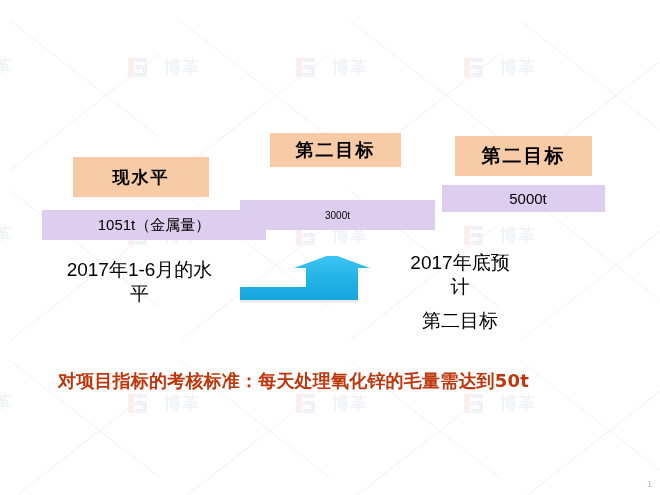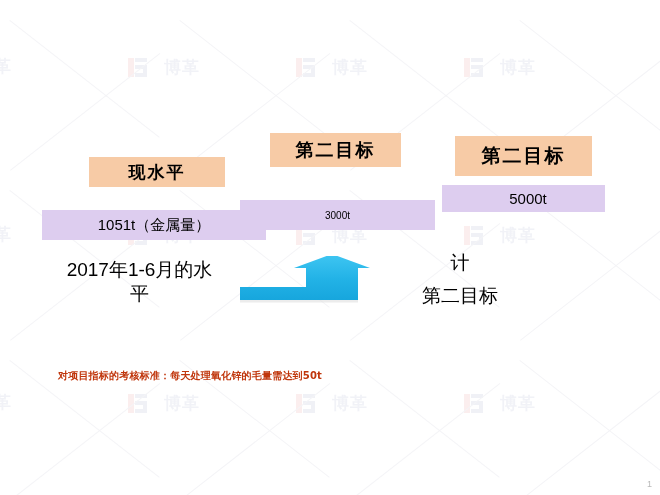--- a/index.html
+++ b/index.html
@@ -129,21 +129,21 @@
   .arrow-wrap svg { display: block; }
 
   
   .statement {
     position: absolute;
     left: 58px;
     top: 369px;
     color: #c0360c;
     font-family: "DejaVu Sans", sans-serif;
     font-weight: 700;
-    font-size: 10px;
+    font-size: 18px;
     letter-spacing: 0.2px;
     white-space: nowrap;
     z-index: 3;
   }
 
   
   .page-num {
     position: absolute;
     right: 8px;
     bottom: 6px;
@@ -292,30 +292,31 @@
   </div>
 
   <div class="label-box" style="left:455px;top:112px;width:137px;height:40px;font-size:19px;margin-top:24px;">第二目标</div>
 
   <div class="value-bar" style="left:442px;top:185px;width:163px;height:27px;font-size:15px;padding-left:9px;">5000t</div>
 
   <div class="label-box" style="left:270px;top:133px;width:131px;height:34px;font-size:18px;">第二目标</div>
 
   <div class="value-bar" style="left:240px;top:200px;width:195px;height:30px;font-size:10px;">3000t</div>
 
-  <div class="label-box" style="left:73px;top:157px;width:136px;height:30px;font-size:17px;margin-left:16px;">现水平</div>
+  <div class="label-box" style="left:73px;top:157px;width:136px;height:40px;font-size:17px;">现水平</div>
 
   <div class="value-bar" style="left:42px;top:210px;width:224px;height:30px;font-size:15px;">1051t（金属量）</div>
 
   <div class="note" style="left:62px;top:258px;width:155px;">
     <div>2017年1-6月的水</div>
     <div>平</div>
   </div>
 
   <div class="note" style="left:404px;top:251px;width:112px;">
+    <div>2017年底预</div>
     <div>计</div>
     <div style="margin-top:9px;">第二目标</div>
   </div>
 
   <div class="arrow-wrap">
     <svg width="130" height="52" viewBox="0 0 130 52" aria-hidden="true">
       <defs>
         <linearGradient id="arrGrad" x1="0" y1="0" x2="0" y2="1">
           <stop offset="0%" stop-color="#3fc6f2"></stop>
           <stop offset="55%" stop-color="#22b2e6"></stop>

